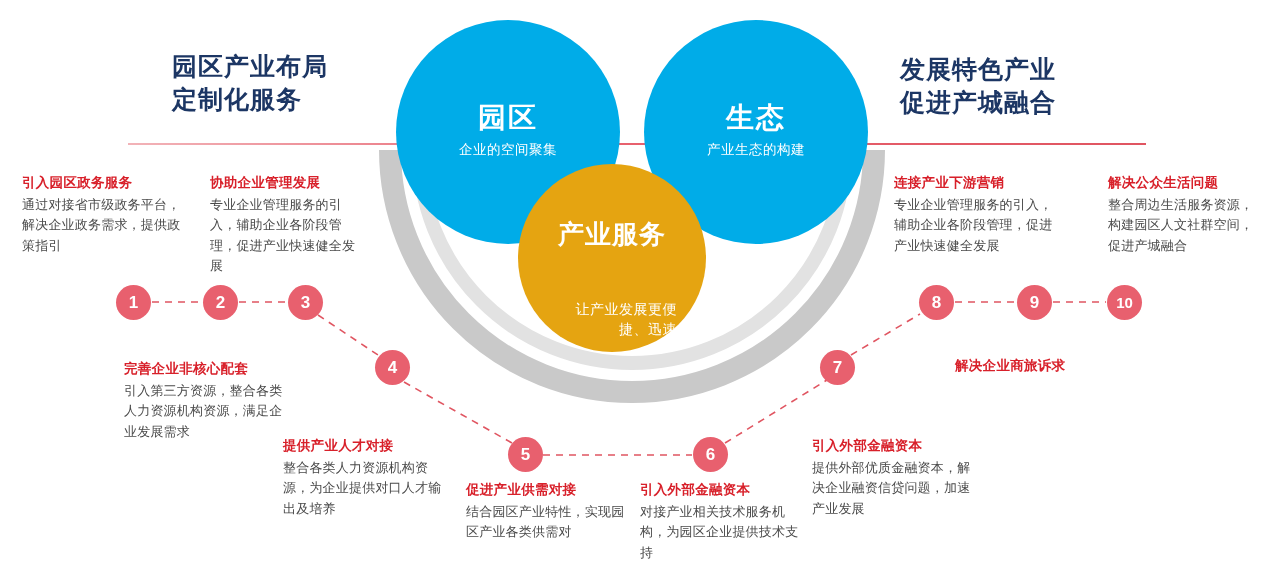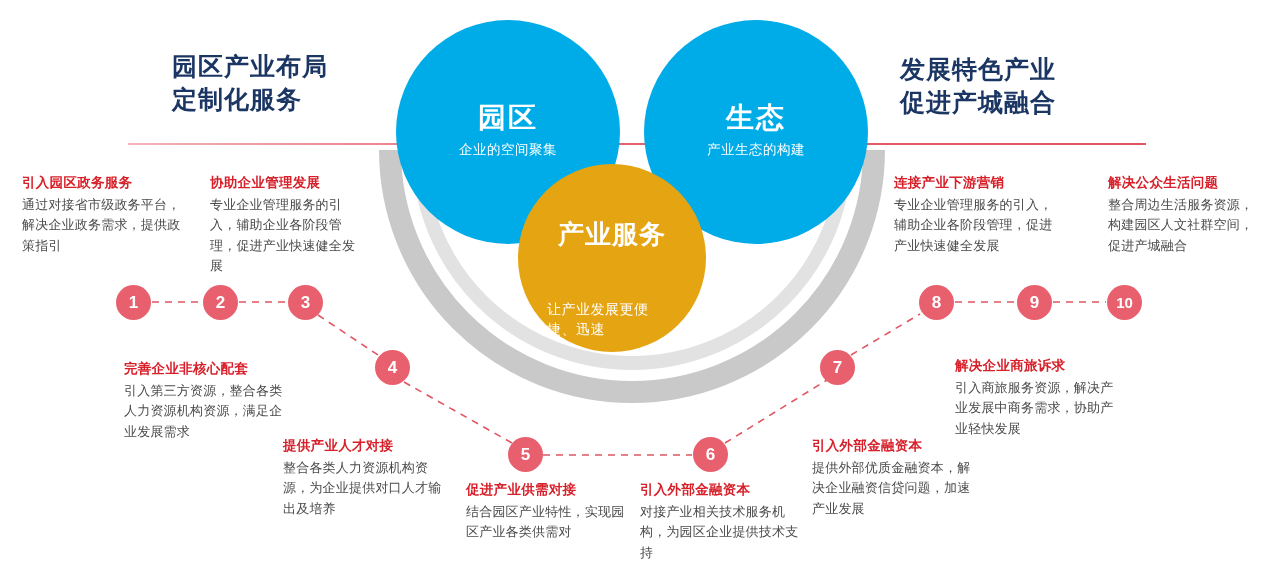--- a/index.html
+++ b/index.html
@@ -20,21 +20,21 @@
     background:linear-gradient(to right,#f2b3b8 0%,#e8626f 45%,#e05561 100%);
     z-index:2;
   }
 
   
   .connector-layer { position:absolute; inset:0; z-index:3; pointer-events:none; }
 
   
   .bubble { position:absolute; border-radius:50%; z-index:5;
             display:flex; flex-direction:column; align-items:center;
-            color:#fff; text-align:left; }
+            color:#fff; text-align:right; }
   .bubble.blue { background:#00ACE8; }
   .bubble.orange { background:#E5A411; z-index:6; }
 
   #bubble-park   { left:396px; top:20px;  width:224px; height:224px; padding-top:82px; }
   #bubble-eco    { left:644px; top:20px;  width:224px; height:224px; padding-top:82px; }
   #bubble-svc    { left:518px; top:164px; width:188px; height:188px; padding-top:56px;gap:45px; }
 
   .bubble-title { font-size:28px; font-weight:bold; letter-spacing:2px; line-height:1.15; }
   #bubble-svc .bubble-title { font-size:26px; letter-spacing:1px; }
   .bubble-sub   { font-size:13.5px; margin-top:6px; line-height:1.45; letter-spacing:0.5px;
@@ -175,21 +175,20 @@
     <div class="block-body">对接产业相关技术服务机构，为园区企业提供技术支持</div>
   </div>
 
   <div class="block" style="left:812px;top:437px;width:168px;">
     <div class="block-title">引入外部金融资本</div>
     <div class="block-body">提供外部优质金融资本，解决企业融资信贷问题，加速产业发展</div>
   </div>
 
   <div class="block" style="left:955px;top:357px;width:165px;">
     <div class="block-title">解决企业商旅诉求</div>
-    <div class="block-body">引入商旅服务资源，解决产业发展中商务需求，协助产业轻快发展</div>
   </div>
 
   <div class="block" style="left:894px;top:174px;width:160px;">
     <div class="block-title">连接产业下游营销</div>
     <div class="block-body">专业企业管理服务的引入，辅助企业各阶段管理，促进产业快速健全发展</div>
   </div>
 
   <div class="block" style="left:1108px;top:174px;width:155px;">
     <div class="block-title">解决公众生活问题</div>
     <div class="block-body">整合周边生活服务资源，构建园区人文社群空间，促进产城融合</div>

